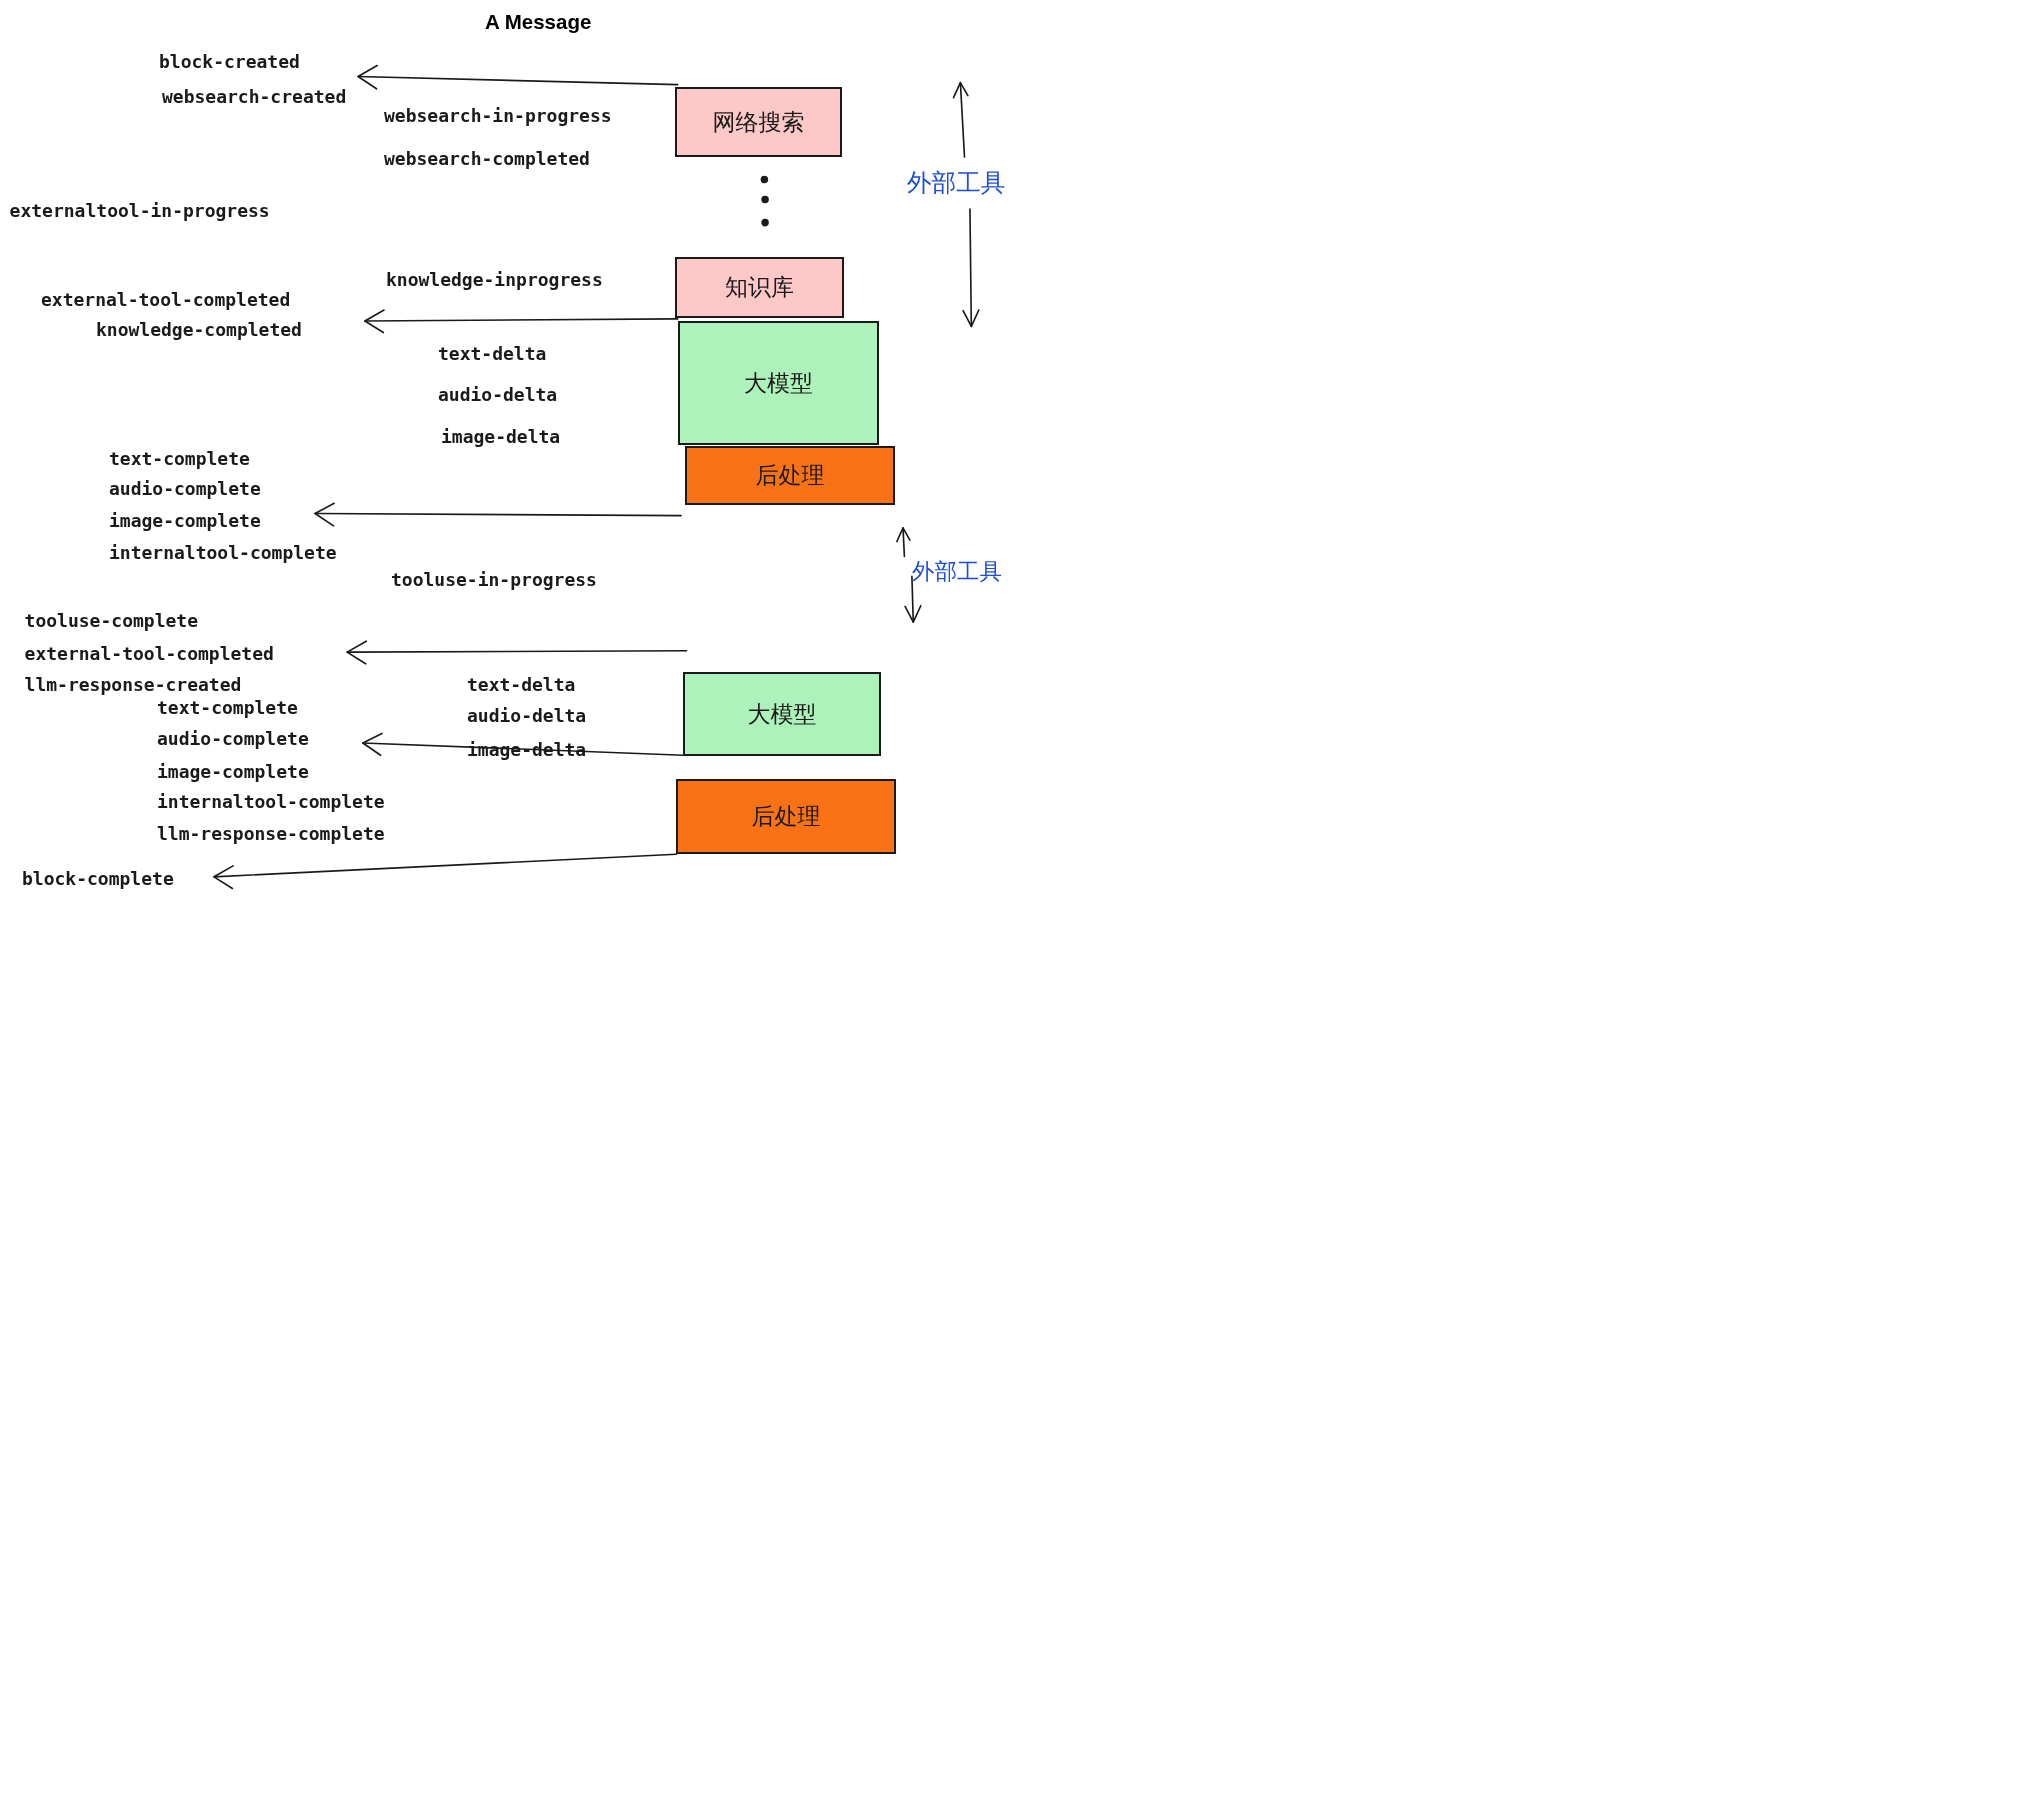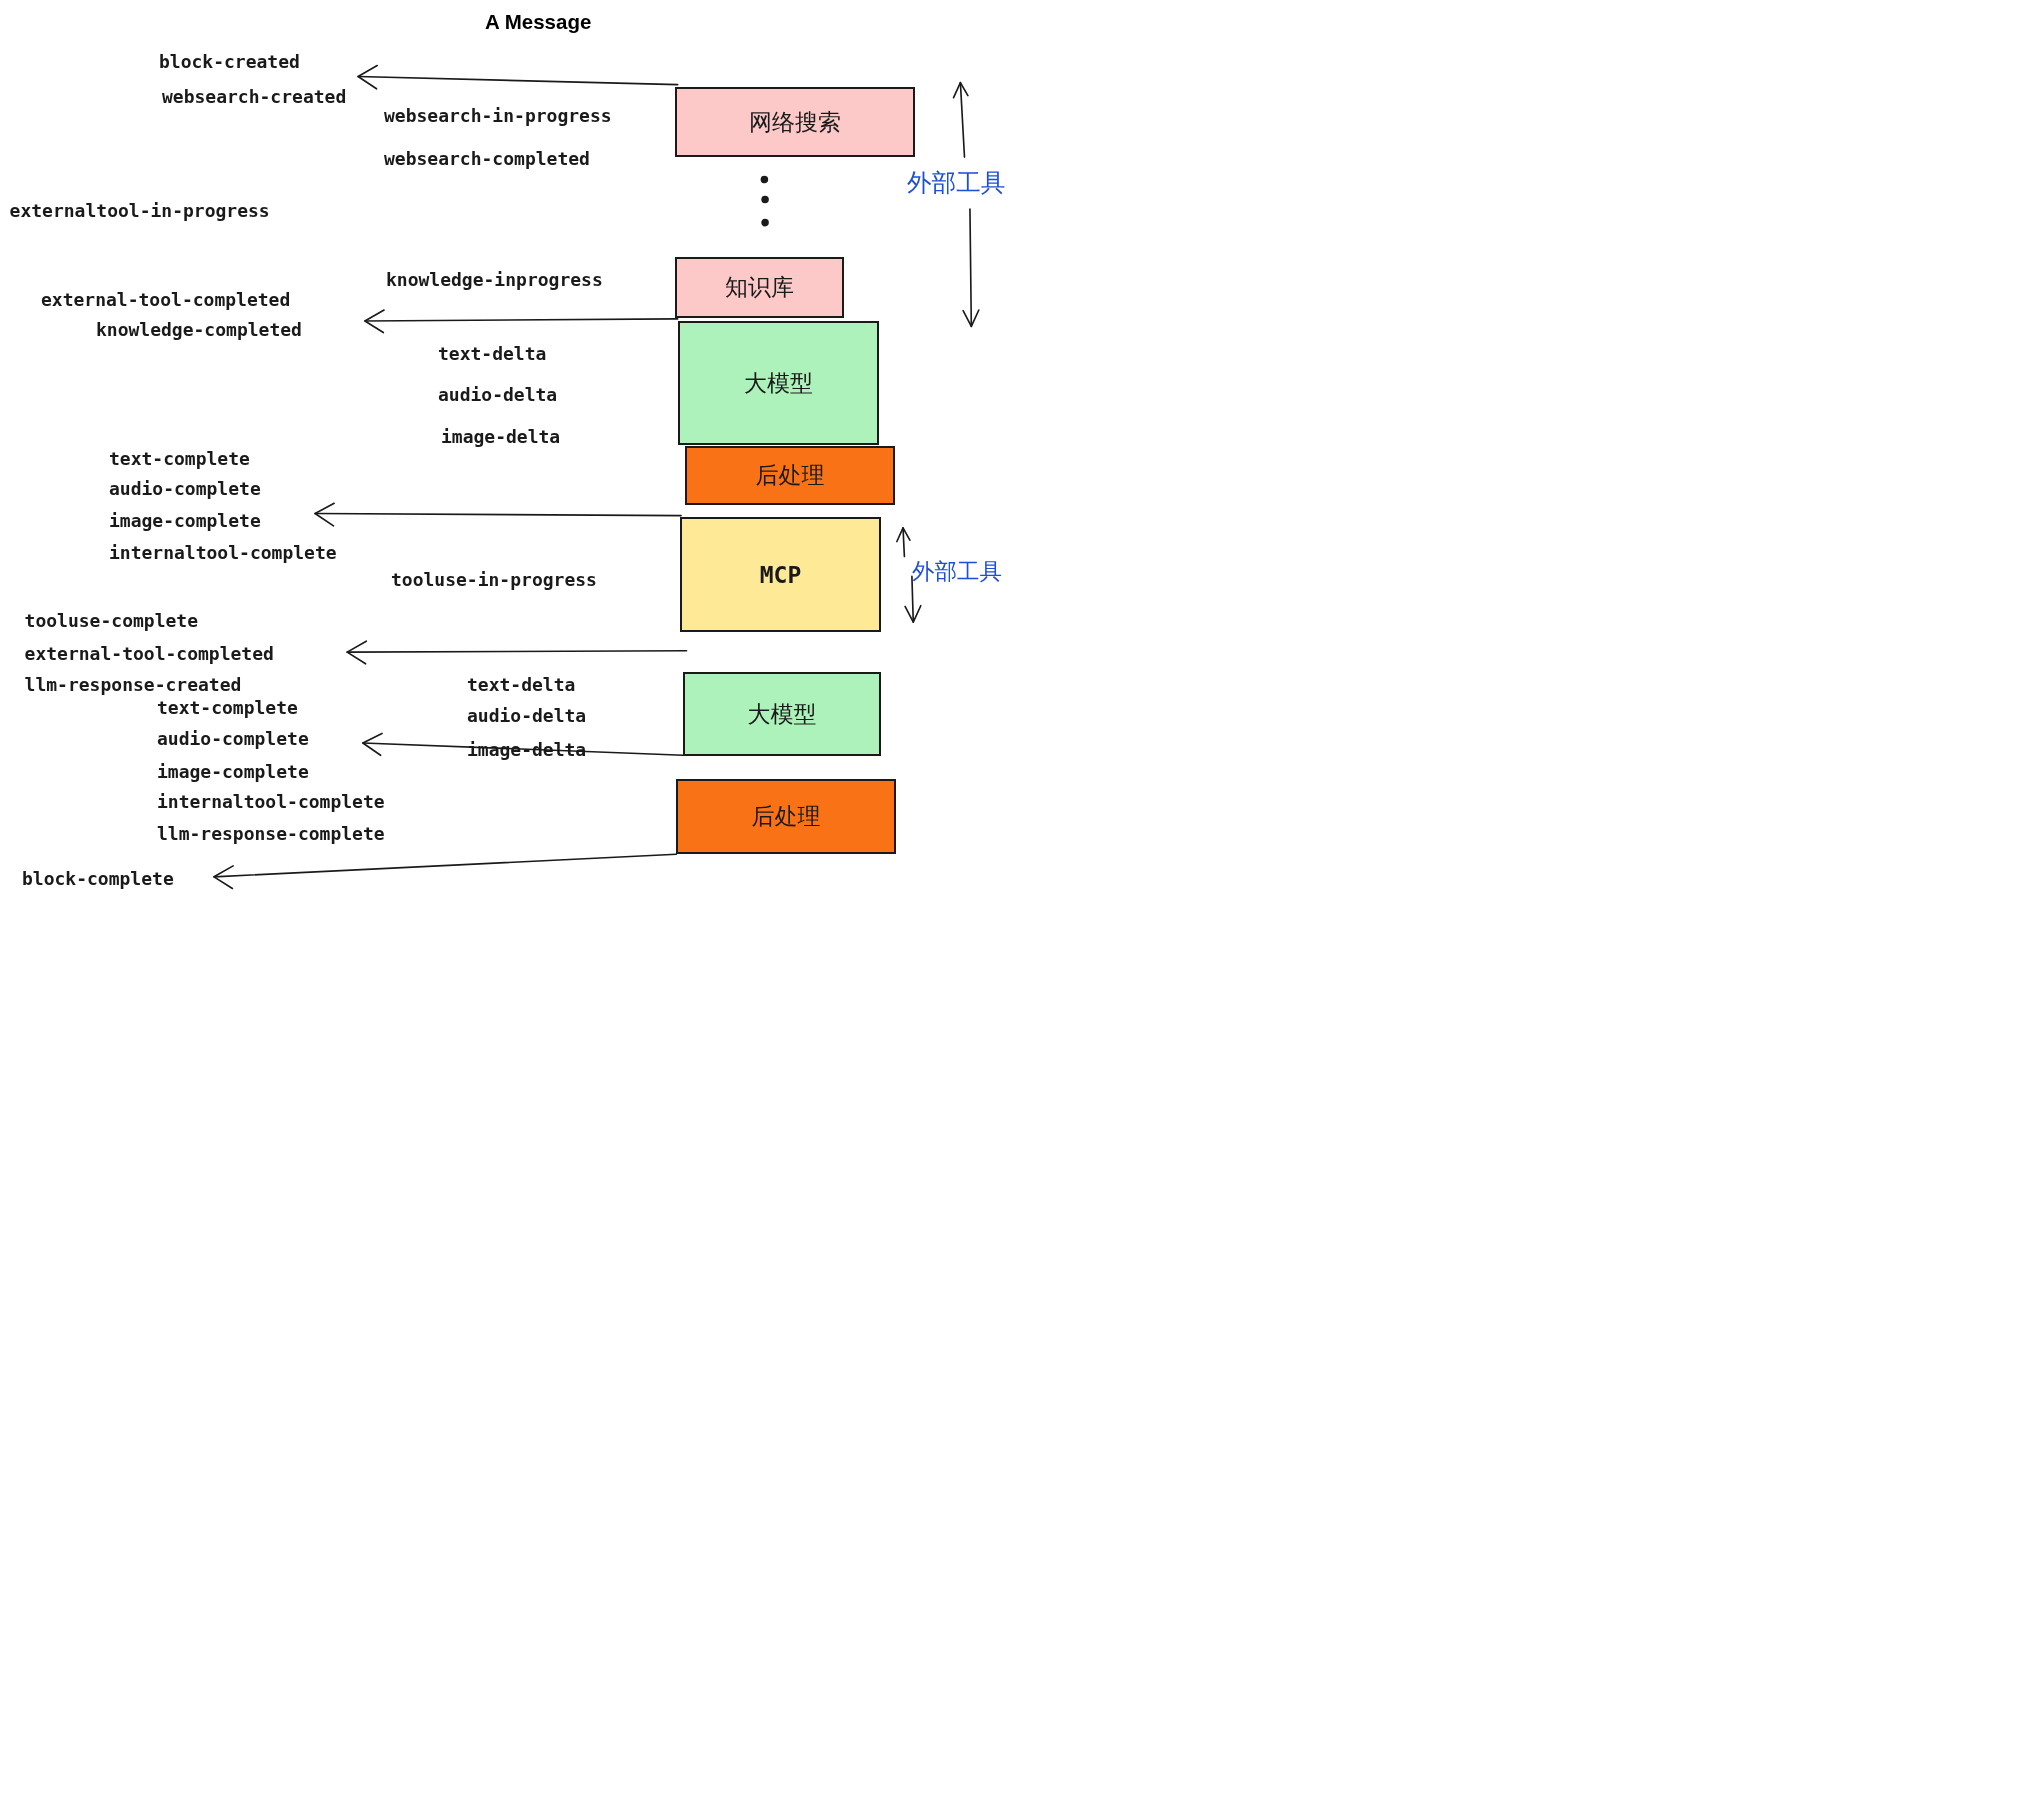--- a/index.html
+++ b/index.html
@@ -146,34 +146,31 @@
   <div class="ev" style="left:467px;top:740px;">image-delta</div>
 
   <div class="ev" style="left:157px;top:698px;">text-complete</div>
   <div class="ev" style="left:157px;top:729px;">audio-complete</div>
   <div class="ev" style="left:157px;top:762px;">image-complete</div>
   <div class="ev" style="left:157px;top:792px;">internaltool-complete</div>
   <div class="ev" style="left:157px;top:824px;">llm-response-complete</div>
 
   <div class="ev" style="left:22px;top:869px;">block-complete</div>
 
-  <div class="box pink" style="left:675px;top:87px;width:240px;height:70px;">
+  <div class="box pink" style="left:675px;top:87px;width:167px;height:70px;">
       <span>网络搜索</span>
     </div>
   <div class="box pink" style="left:675px;top:257px;width:169px;height:61px;">
       <span>知识库</span>
     </div>
   <div class="box green" style="left:678px;top:321px;width:201px;height:124px;">
       <span>大模型</span>
     </div>
   <div class="box" style="left:685px;top:446px;width:210px;height:59px;">
       <span>后处理</span>
-    </div>
-  <div class="box yellow" style="left:680px;top:517px;width:201px;height:115px;">
-      <span class="mono">MCP</span>
     </div>
   <div class="box green" style="left:683px;top:672px;width:198px;height:84px;">
       <span>大模型</span>
     </div>
   <div class="box" style="left:676px;top:779px;width:220px;height:75px;">
       <span>后处理</span>
     </div>
 
   <div class="cjk-side" style="left:907px;top:166px;font-size:24.6px;">外部工具</div>
   <div class="cjk-side" style="left:912px;top:556px;font-size:22.5px;">外部工具</div>

